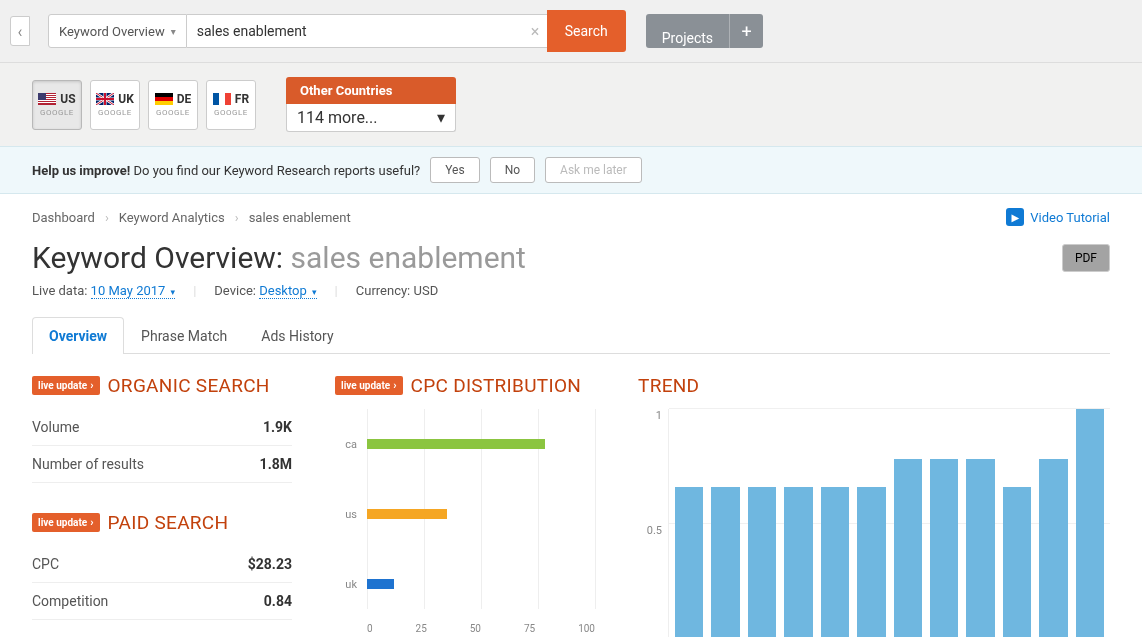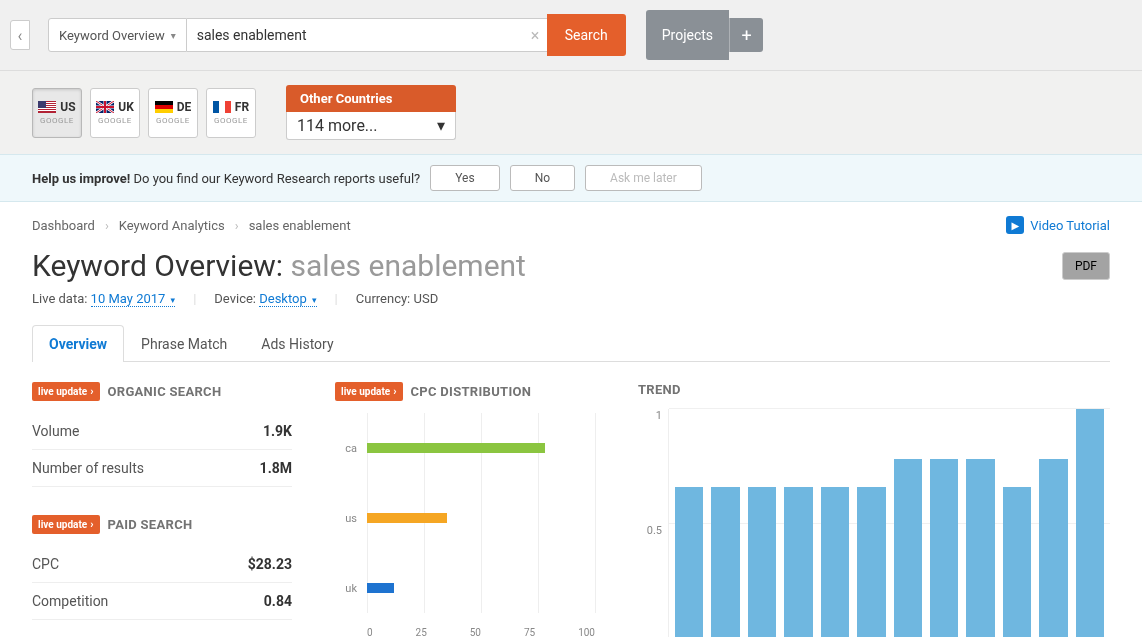--- a/index.html
+++ b/index.html
@@ -7,38 +7,38 @@
 
 
 .topbar { display:flex; align-items:center; padding:10px 10px; background:#f0f0f0; border-bottom:1px solid #ddd; gap:0; }
 .back-btn { width:20px; height:30px; border:1px solid #ccc; background:#fff; border-radius:3px 0 0 3px; display:flex; align-items:center; justify-content:center; color:#888; cursor:pointer; margin-right:18px; }
 .kw-dropdown { height:34px; border:1px solid #ccc; background:#fff; border-radius:3px 0 0 3px; padding:0 10px; display:flex; align-items:center; gap:6px; font-size:13px; color:#555; cursor:pointer; }
 .kw-dropdown .chev { font-size:10px; color:#888; }
 .search-wrap { flex:0 0 auto; display:flex; align-items:center; }
 .search-input { height:34px; width:370px; border:1px solid #ccc; border-left:none; padding:0 30px 0 10px; font-size:14px; color:#333; }
 .search-clear { position:relative; margin-left:-26px; width:16px; color:#bbb; font-size:16px; cursor:pointer; }
 .search-btn { height:42px; padding:0 18px; background:#e45f2b; color:#fff; border:none; font-size:14px; border-radius:0 3px 3px 0; cursor:pointer; }
-.projects-btn { height:50px; margin-left:20px; padding:16px 16px; background:#8a9096; color:#fff; border:none; font-size:14px; border-radius:3px 0 0 3px; cursor:pointer; }
+.projects-btn { height:34px; margin-left:20px; padding:16px 16px; background:#8a9096; color:#fff; border:none; font-size:14px; border-radius:3px 0 0 3px; cursor:pointer; }
 .add-btn { height:34px; width:34px; background:#8a9096; color:#fff; border:none; border-left:1px solid rgba(255,255,255,.3); font-size:18px; border-radius:0 3px 3px 0; cursor:pointer; }
 
 
 .country-row { display:flex; align-items:center; gap:8px; padding:14px 32px; background:#f1f1f0; }
 .country-card { width:50px; height:50px; border:1px solid #ccc; background:#fff; border-radius:3px; display:flex; flex-direction:column; align-items:center; justify-content:center; gap:2px; cursor:pointer; }
 .country-card.active { background:#e8e8e8; border-color:#b8b8b8; box-shadow:inset 0 1px 3px rgba(0,0,0,.15); }
 .country-card .flag { width:18px; height:12px; }
 .country-card .top { display:flex; align-items:center; gap:4px; font-size:12px; font-weight:700; color:#333; }
 .country-card .sub { font-size:8px; color:#999; letter-spacing:.5px; }
 .other-wrap { margin-left:22px; }
 .other-head { background:#d95b2a; color:#fff; font-size:13px; font-weight:700; padding:6px 14px; border-radius:3px 3px 0 0; }
 .other-select { width:170px; height:28px; border:1px solid #ccc; border-top:none; background:#fff; border-radius:0 0 3px 3px; padding:0 10px; font-size:16px; display:flex; align-items:center; justify-content:space-between; cursor:pointer; }
 
 
 .feedback { display:flex; align-items:center; gap:10px; padding:10px 32px; background:#eff8fb; border-top:1px solid #d5e8ee; border-bottom:1px solid #d5e8ee; font-size:13px; }
 .feedback b { font-weight:700; }
-.fb-btn { height:26px; padding:0 24px; border:1px solid #bbb; background:#fff; border-radius:3px; font-size:12px; cursor:pointer; color:#555; }
+.fb-btn { height:26px; padding:0 14px; border:1px solid #bbb; background:#fff; border-radius:3px; font-size:12px; cursor:pointer; color:#555; }
 .fb-btn.disabled { color:#bbb; cursor:default; }
 
 
 .main { padding:14px 32px; background:#fff; }
 .crumbs { display:flex; align-items:center; gap:10px; font-size:13px; color:#666; }
 .crumbs a { color:#666; text-decoration:none; }
 .crumbs .sep { color:#bbb; }
 .video-link { margin-left:auto; color:#0f7ad4; font-size:13px; display:flex; align-items:center; gap:6px; cursor:pointer; }
 .video-link .play { width:18px; height:18px; background:#0f7ad4; border-radius:3px; display:flex; align-items:center; justify-content:center; color:#fff; font-size:10px; }
 
@@ -58,21 +58,21 @@
 
 
 .panels { display:flex; gap:43px; margin-top:20px; }
 .col-left { width:260px; }
 .col-mid { width:260px; }
 .col-right { flex:1; }
 
 .panel-head { display:flex; align-items:center; gap:8px; margin-bottom:12px; }
 .badge { background:#e45f2b; color:#fff; font-size:10px; padding:3px 6px; border-radius:2px; display:flex; align-items:center; gap:3px; font-weight:700; }
 .badge::after { content:"›"; font-size:11px; }
-.panel-title { font-size:13px; font-weight:700; color:#737373; letter-spacing:.3px; }
+.panel-title { font-size:19px; font-weight:400; color:#c2410c; letter-spacing:.3px; }
 
 .stat-row { display:flex; justify-content:space-between; padding:10px 0; border-bottom:1px solid #eee; font-size:14px; }
 .stat-row .label { color:#555; }
 .stat-row .val { font-weight:700; color:#333; }
 
 .paid-head { margin-top:28px; }
 
 
 .cpc-chart { position:relative; height:220px; }
 .cpc-row { display:flex; align-items:center; height:70px; gap:10px; }

